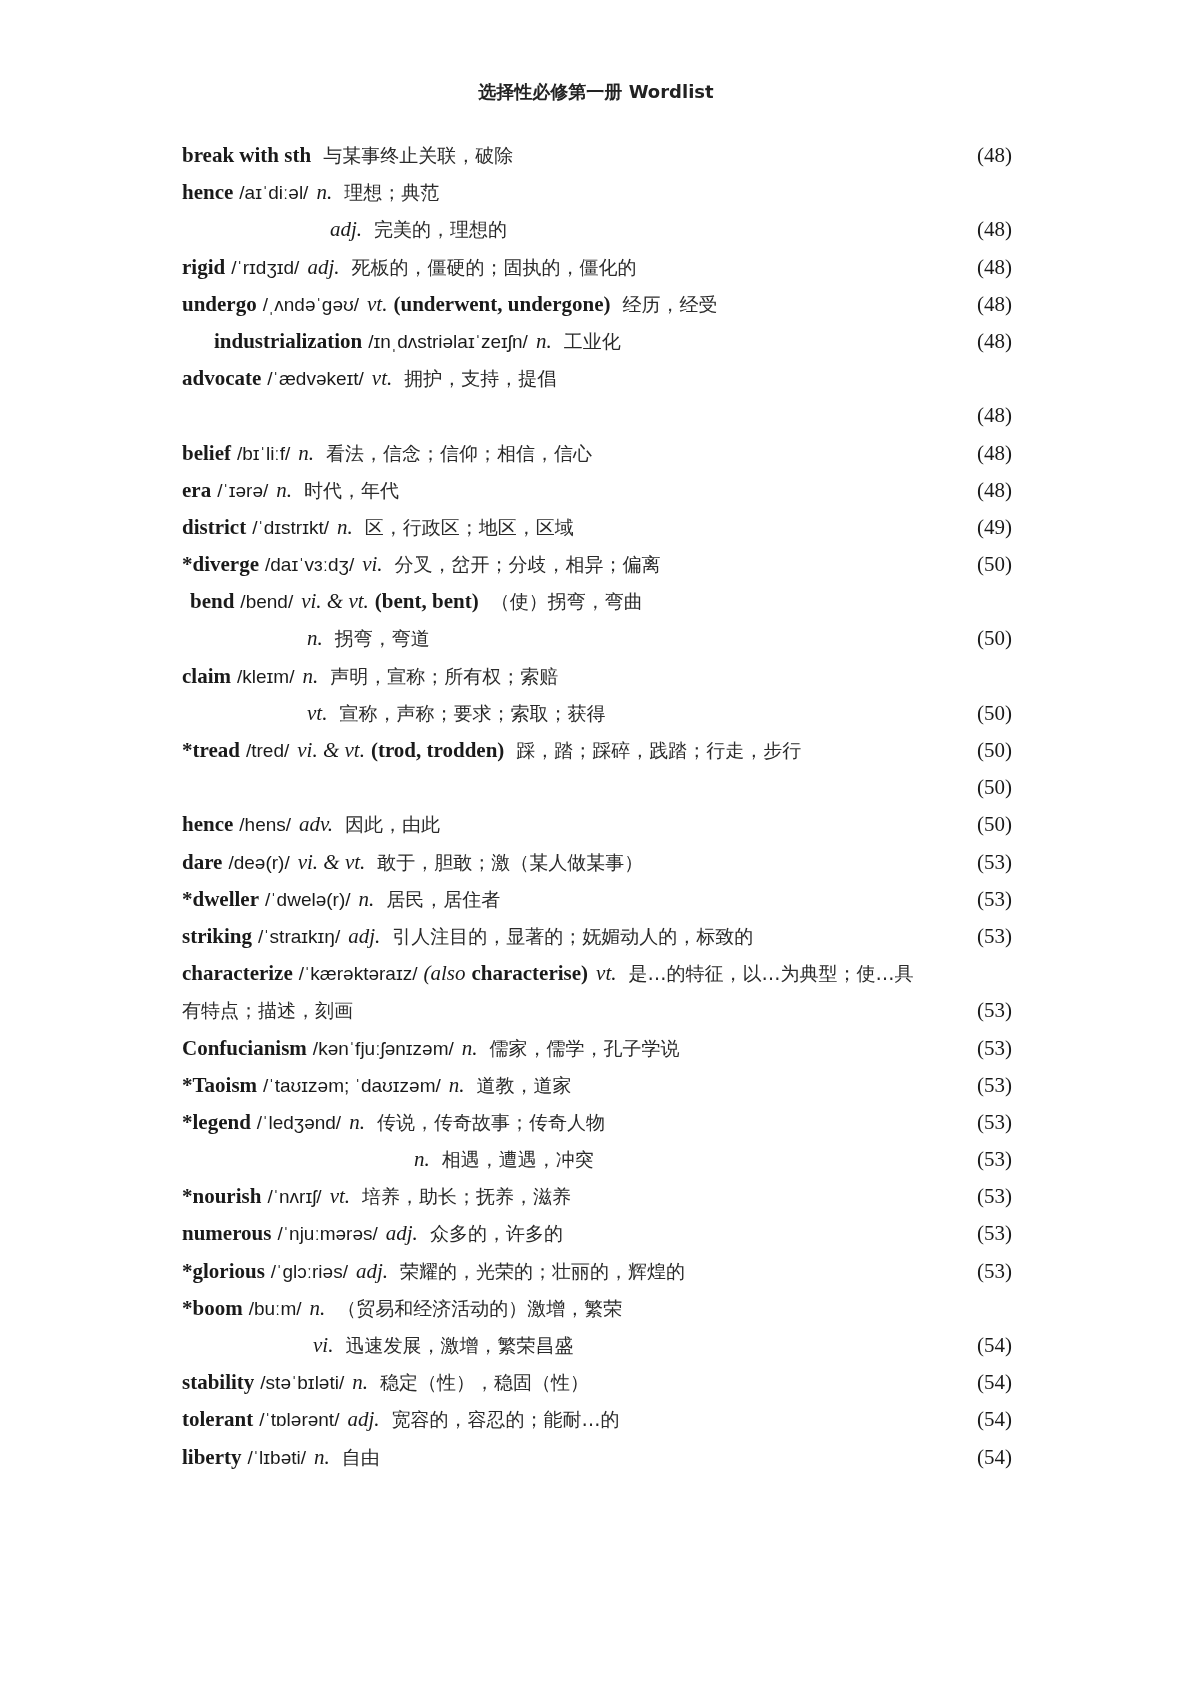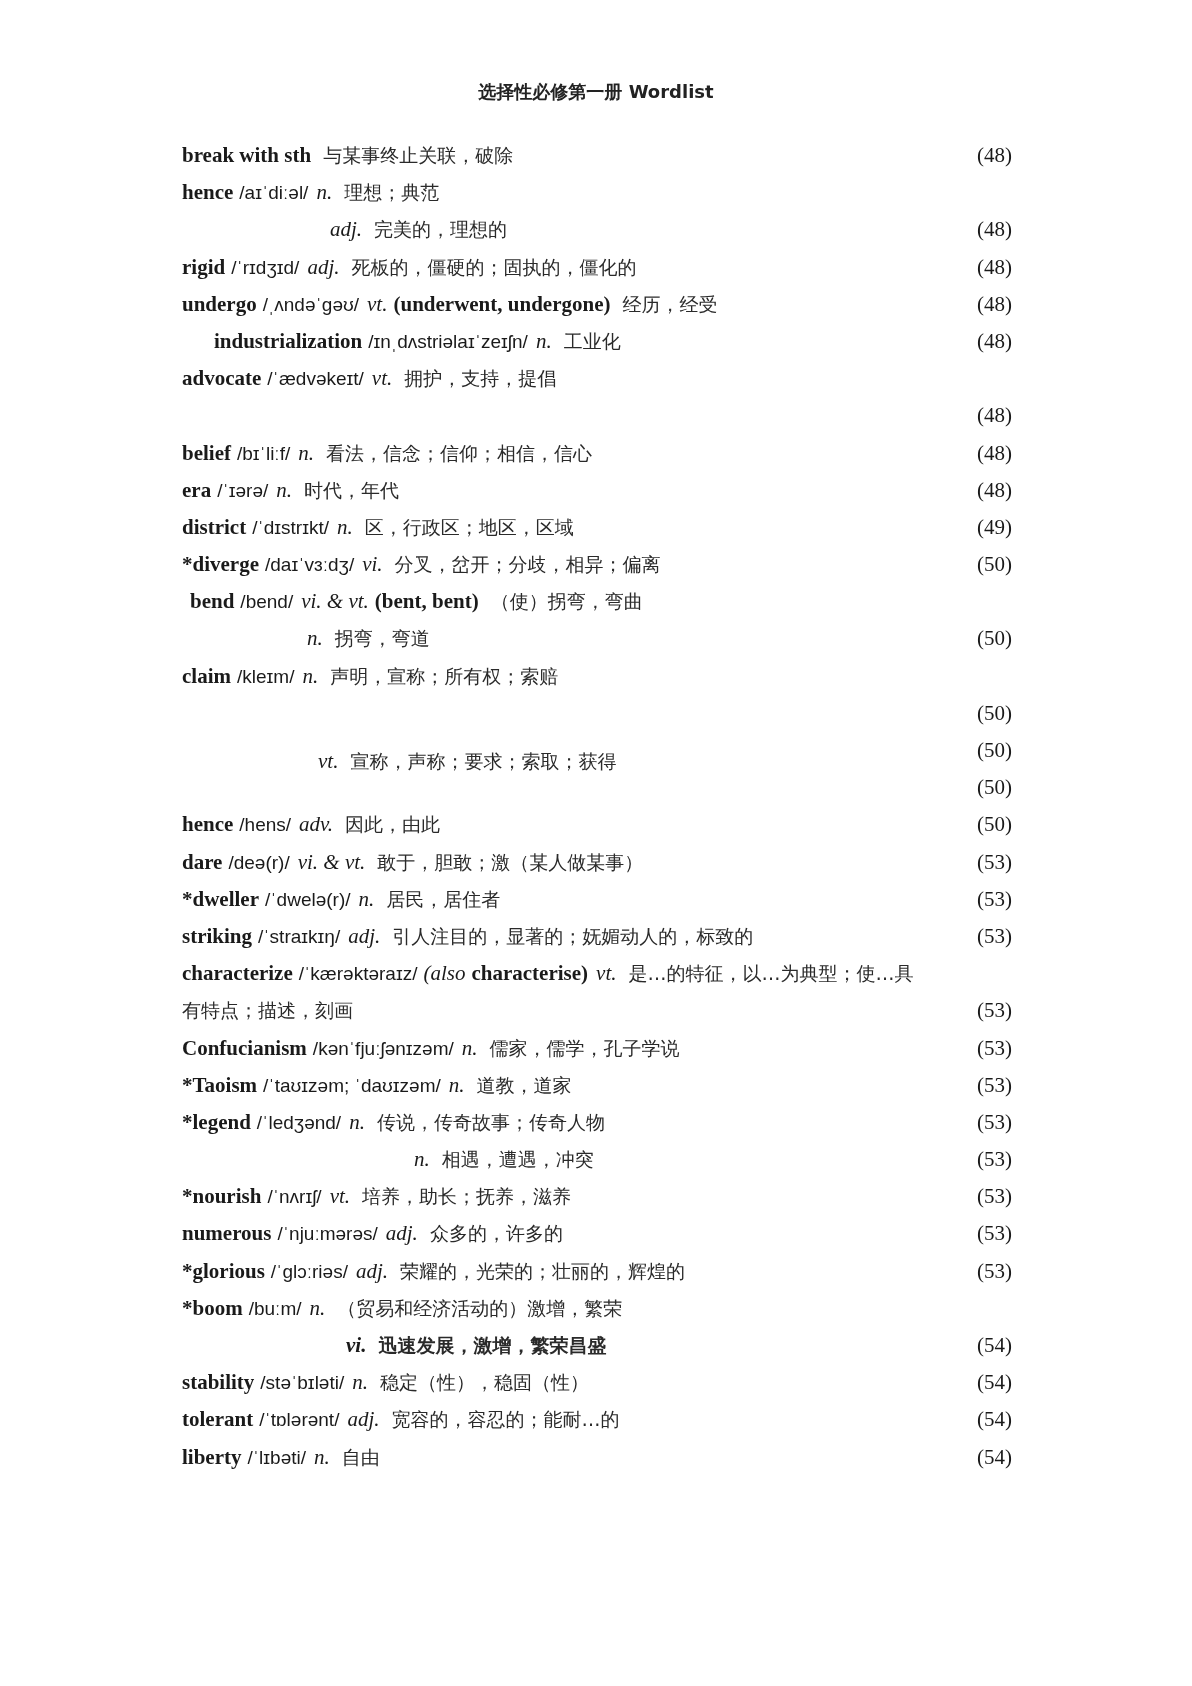--- a/index.html
+++ b/index.html
@@ -78,24 +78,25 @@
     </div>
     <div class="line">
       <div class="content" style="left: 125px;"><span class="pos">n.</span><span class="sp" style="width: 12px;"></span><span class="zh">拐弯，弯道</span></div>
       <span class="page">(50)</span>
     </div>
     <div class="line">
       <div class="content" style="left: 0px;"><span class="hw">claim</span><span class="sp" style="width: 6px;"></span><span class="ph">/kleɪm/</span><span class="sp"></span><span class="pos">n.</span><span class="sp" style="width: 12px;"></span><span class="zh">声明，宣称；所有权；索赔</span></div>
       <span class="page"></span>
     </div>
     <div class="line">
-      <div class="content" style="left: 136px; margin-top: 48px;"><span class="pos">vt.</span><span class="sp" style="width: 12px;"></span><span class="zh">宣称，声称；要求；索取；获得</span></div>
+      <div class="content" style="left: 125px;"><span class="pos">vt.</span><span class="sp" style="width: 12px;"></span><span class="zh">宣称，声称；要求；索取；获得</span></div>
       <span class="page">(50)</span>
     </div>
     <div class="line">
+      <div class="content" style="left: 0px;"><span class="hw">*tread</span><span class="sp" style="width: 6px;"></span><span class="ph">/tred/</span><span class="sp"></span><span class="pos">vi. &amp; vt.</span><span class="sp" style="width: 6px;"></span><span class="bf">(trod, trodden)</span><span class="sp" style="width: 12px;"></span><span class="zh">踩，踏；踩碎，践踏；行走，步行</span></div>
       <span class="page">(50)</span>
     </div>
     <div class="line">
       <span class="page">(50)</span>
     </div>
     <div class="line">
       <div class="content" style="left: 0px;"><span class="hw">hence</span><span class="sp" style="width: 6px;"></span><span class="ph">/hens/</span><span class="sp"></span><span class="pos">adv.</span><span class="sp" style="width: 12px;"></span><span class="zh">因此，由此</span></div>
       <span class="page">(50)</span>
     </div>
     <div class="line">
@@ -144,21 +145,21 @@
     </div>
     <div class="line">
       <div class="content" style="left: 0px;"><span class="hw">*glorious</span><span class="sp" style="width: 6px;"></span><span class="ph">/ˈɡlɔːriəs/</span><span class="sp"></span><span class="pos">adj.</span><span class="sp" style="width: 12px;"></span><span class="zh">荣耀的，光荣的；壮丽的，辉煌的</span></div>
       <span class="page">(53)</span>
     </div>
     <div class="line">
       <div class="content" style="left: 0px;"><span class="hw">*boom</span><span class="sp" style="width: 6px;"></span><span class="ph">/buːm/</span><span class="sp"></span><span class="pos">n.</span><span class="sp" style="width: 12px;"></span><span class="zh">（贸易和经济活动的）激增，繁荣</span></div>
       <span class="page"></span>
     </div>
     <div class="line">
-      <div class="content" style="left: 164px; font-weight: bold;"><span class="pos">vi.</span><span class="sp" style="width: 12px;"></span><span class="zh">迅速发展，激增，繁荣昌盛</span></div>
+      <div class="content" style="left: 131px;"><span class="pos">vi.</span><span class="sp" style="width: 12px;"></span><span class="zh">迅速发展，激增，繁荣昌盛</span></div>
       <span class="page">(54)</span>
     </div>
     <div class="line">
       <div class="content" style="left: 0px;"><span class="hw">stability</span><span class="sp" style="width: 6px;"></span><span class="ph">/stəˈbɪləti/</span><span class="sp"></span><span class="pos">n.</span><span class="sp" style="width: 12px;"></span><span class="zh">稳定（性），稳固（性）</span></div>
       <span class="page">(54)</span>
     </div>
     <div class="line">
       <div class="content" style="left: 0px;"><span class="hw">tolerant</span><span class="sp" style="width: 6px;"></span><span class="ph">/ˈtɒlərənt/</span><span class="sp"></span><span class="pos">adj.</span><span class="sp" style="width: 12px;"></span><span class="zh">宽容的，容忍的；能耐…的</span></div>
       <span class="page">(54)</span>
     </div>

